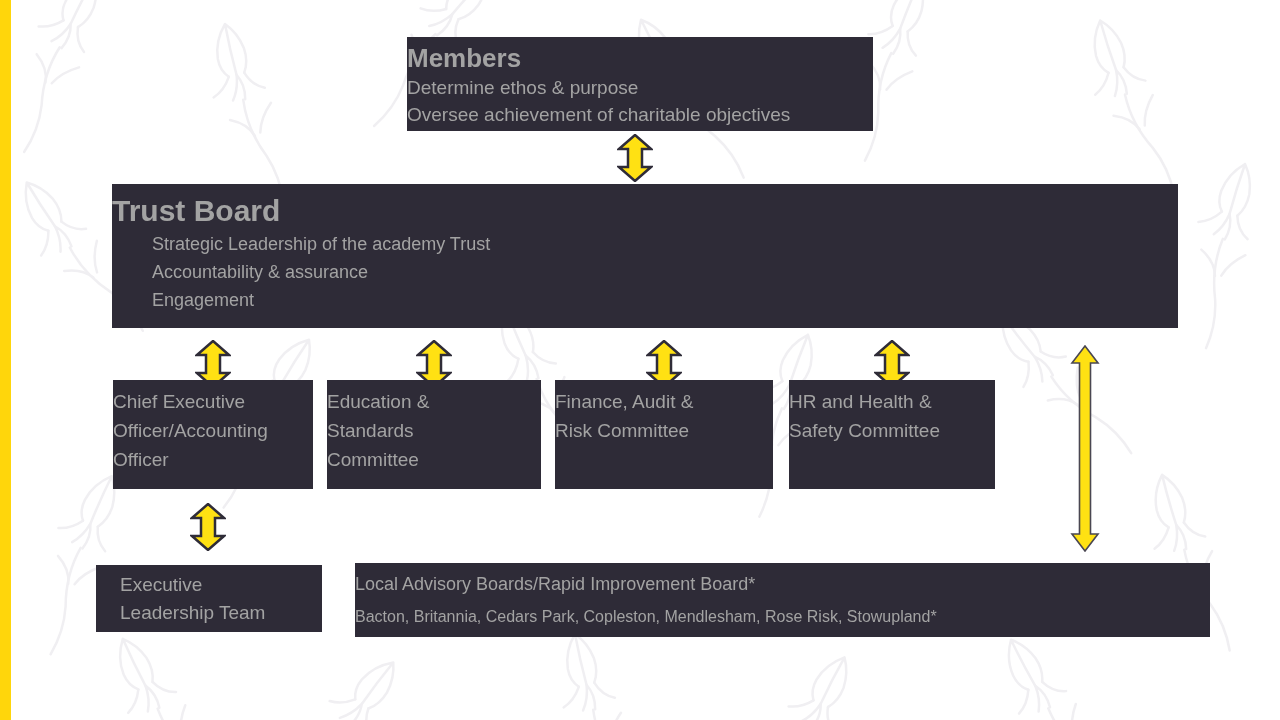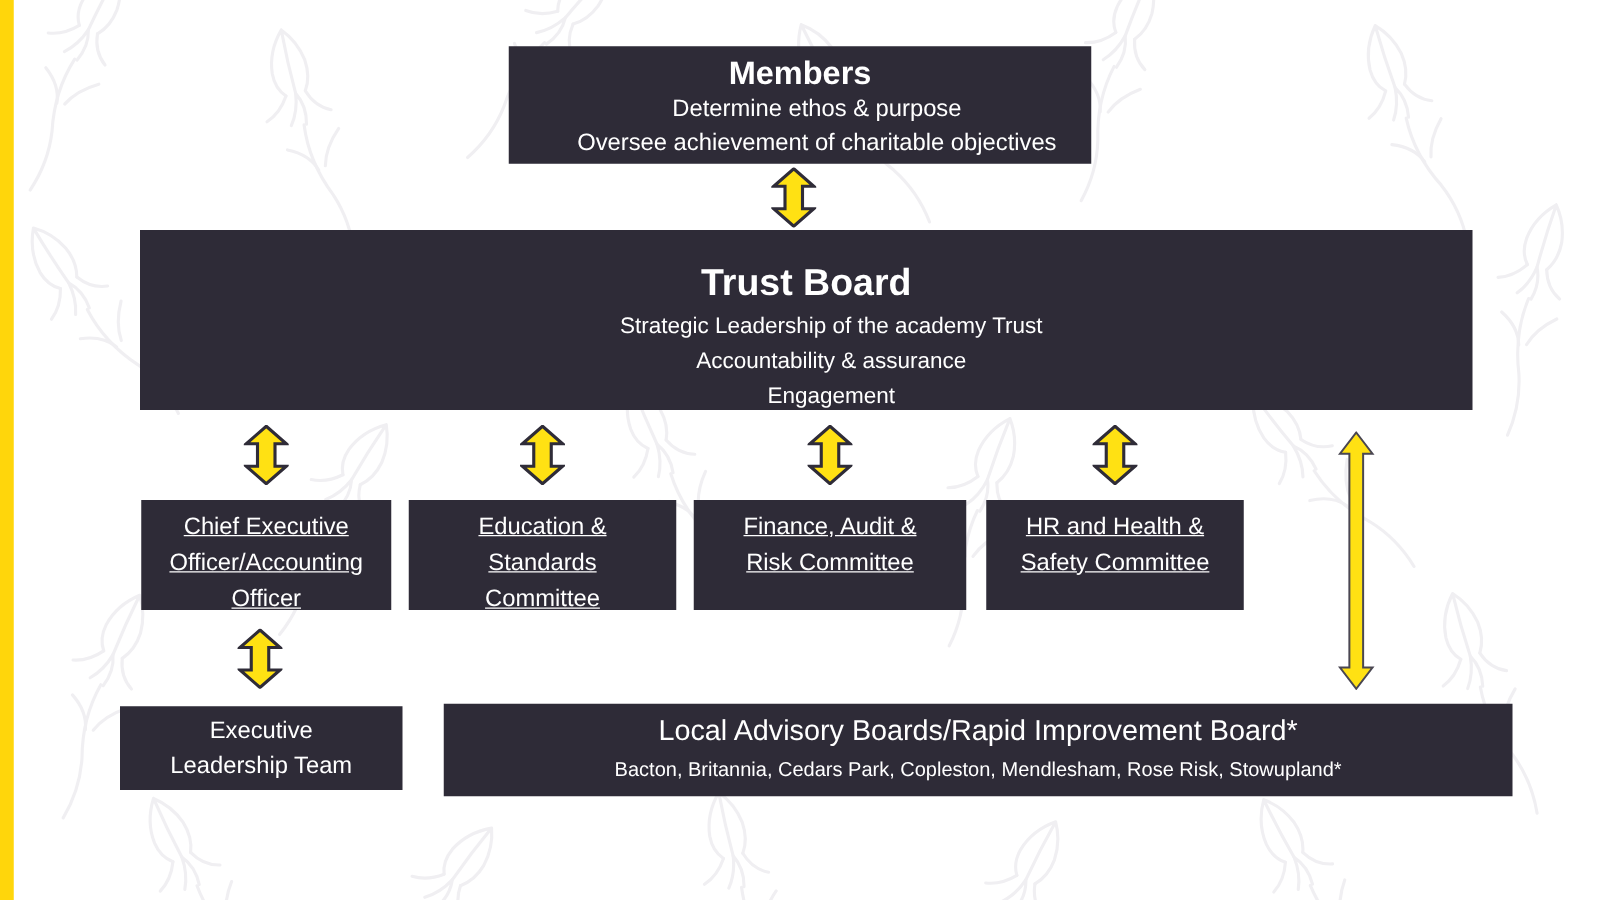--- a/index.html
+++ b/index.html
@@ -11,48 +11,48 @@
     font-family:"Liberation Sans", sans-serif;
   }
   .watermark{position:absolute;inset:0;pointer-events:none;}
   .accent-bar{
     position:absolute;left:0;top:0;width:11px;height:720px;
     background:#FFD60B;
   }
   .dark-box{
     position:absolute;
     background:#2E2B37;
-    color:#ffffff;
-    text-align:center;
+    color:#a3a3a3;
+    text-align:left;
     box-sizing:border-box;
   }
   .box-title{font-weight:bold;}
   .pre{white-space:pre-line;}
 
   
   .members{left:407px;top:37px;width:466px;height:94px;padding-top:5px;}
   .members .box-title{font-size:26px;line-height:32px;}
-  .members .box-lines{font-size:19px;line-height:27px;padding-left:27px;}
+  .members .box-lines{font-size:19px;line-height:27px;}
 
   
-  .trust{left:112px;top:184px;width:1066px;height:144px;padding-top:24px;}
+  .trust{left:112px;top:184px;width:1066px;height:144px;padding-top:8px;}
   .trust .box-title{font-size:30px;line-height:38px;}
   .trust .box-lines{font-size:18px;line-height:28px;margin-left:40px;}
 
   
-  .committee{top:400px;height:88px;font-size:19px;line-height:29px;padding-top:7px;text-decoration:underline;}
+  .committee{top:380px;height:109px;font-size:19px;line-height:29px;padding-top:7px;}
   .c1{left:113px;width:200px;}
   .c2{left:327px;width:214px;}
   .c3{left:555px;width:218px;}
   .c4{left:789px;width:206px;}
 
   
-  .elt{left:96px;top:565px;width:226px;height:67px;font-size:19px;line-height:28px;padding-top:6px;}
+  .elt{left:96px;top:565px;width:226px;height:67px;font-size:19px;line-height:28px;padding-top:6px;padding-left:24px;}
   .lab{left:355px;top:563px;width:855px;height:74px;padding-top:9px;}
-  .lab .box-title{font-size:23px;line-height:24px;font-weight:normal;}
+  .lab .box-title{font-size:18px;line-height:24px;font-weight:normal;}
   .lab .box-sub{font-size:16px;line-height:22px;margin-top:10px;}
 
   .arrow{position:absolute;}
 </style>
 </head>
 <body>
 
 <div class="slide">
 
   <svg class="watermark" width="1280" height="720" viewBox="0 0 1280 720" aria-hidden="true">

